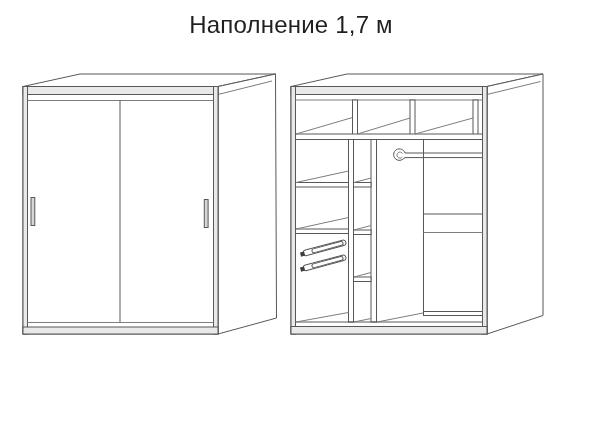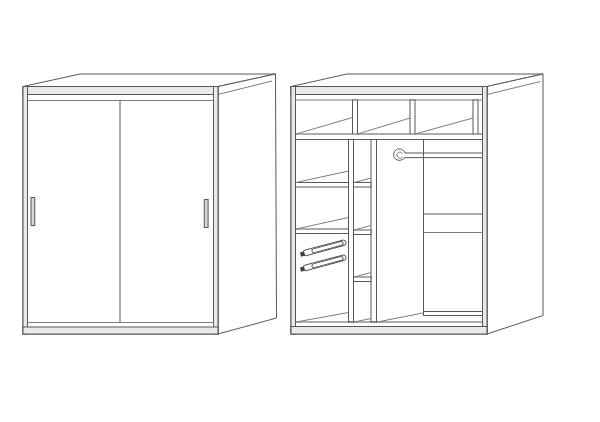--- a/index.html
+++ b/index.html
@@ -17,20 +17,21 @@
   .lnl{stroke:var(--line-light);fill:none;stroke-width:1;}
   .panel{fill:var(--panel-fill);stroke:var(--line);stroke-width:1;}
   .band{fill:var(--band-fill);stroke:var(--line);stroke-width:1;}
   .handle{fill:var(--handle-fill);stroke:var(--line);stroke-width:1;}
   .dark{fill:var(--bracket-dark);stroke:none;}
 </style>
 </head>
 <body>
 
 <div class="stage">
+  <div class="title">Наполнение 1,7 м</div>
 
   <svg width="600" height="422" viewBox="0 0 600 422">
 
     <g>
 
       <polygon class="panel" points="23,86.5 80,74 275.5,74 218,86.5"></polygon>
 
       <polygon class="panel" points="218,86.5 275.5,74 276.5,318 218,334"></polygon>
       <line class="lnl" x1="218" y1="94.5" x2="272" y2="81"></line>
 

